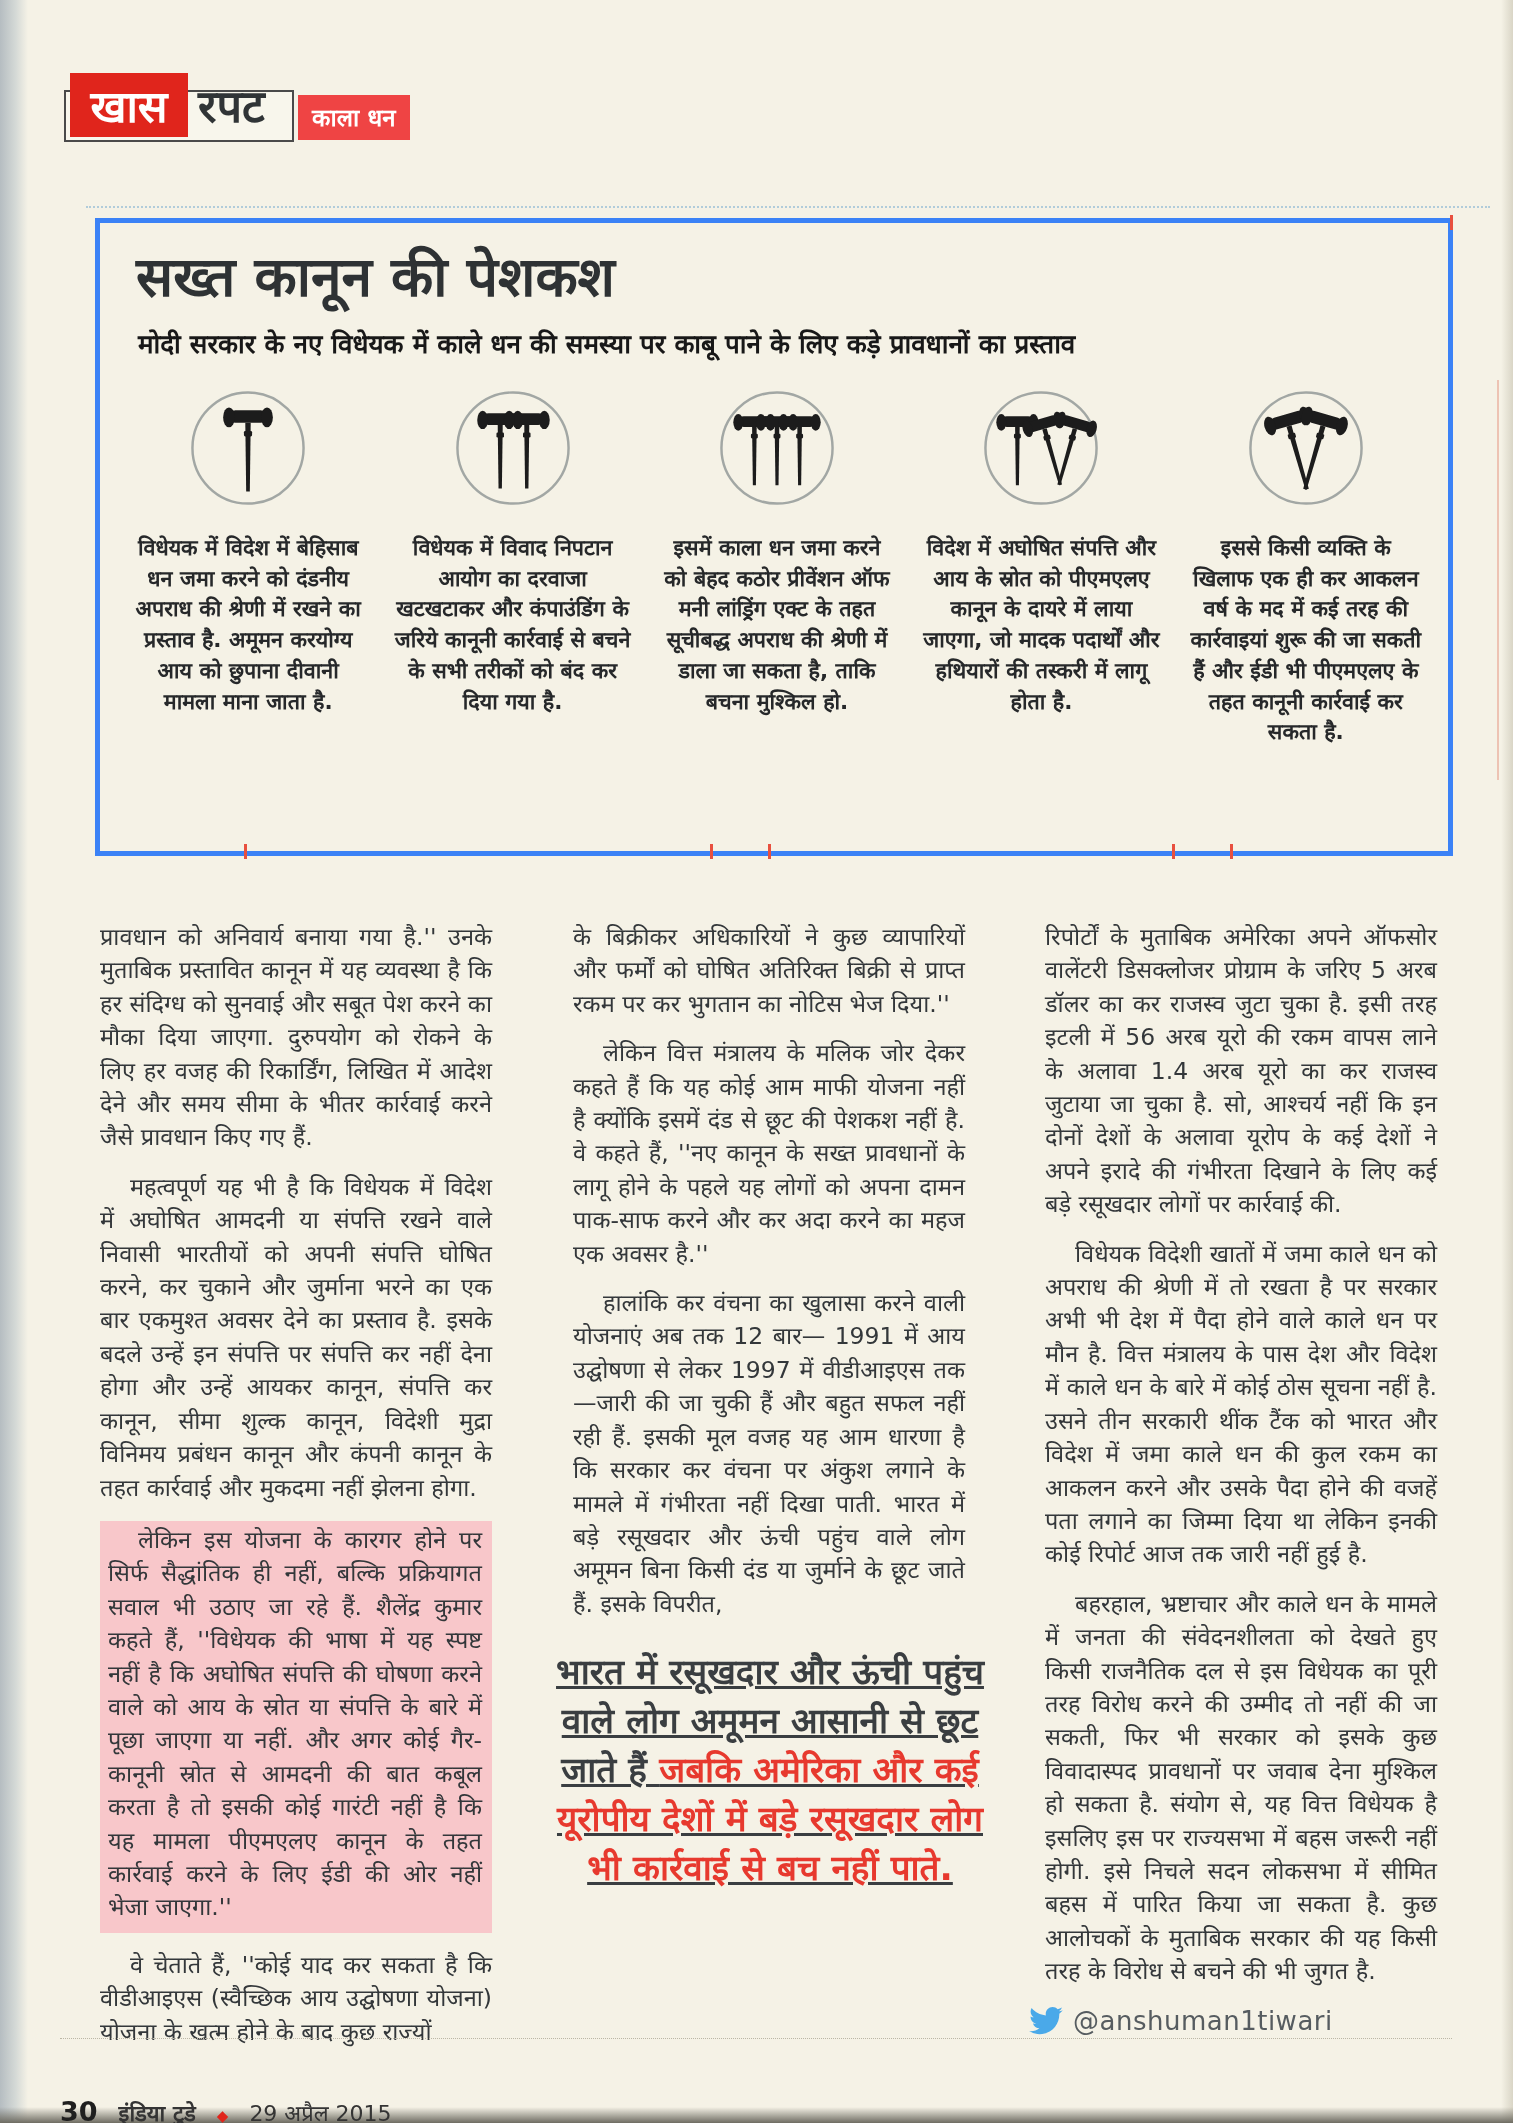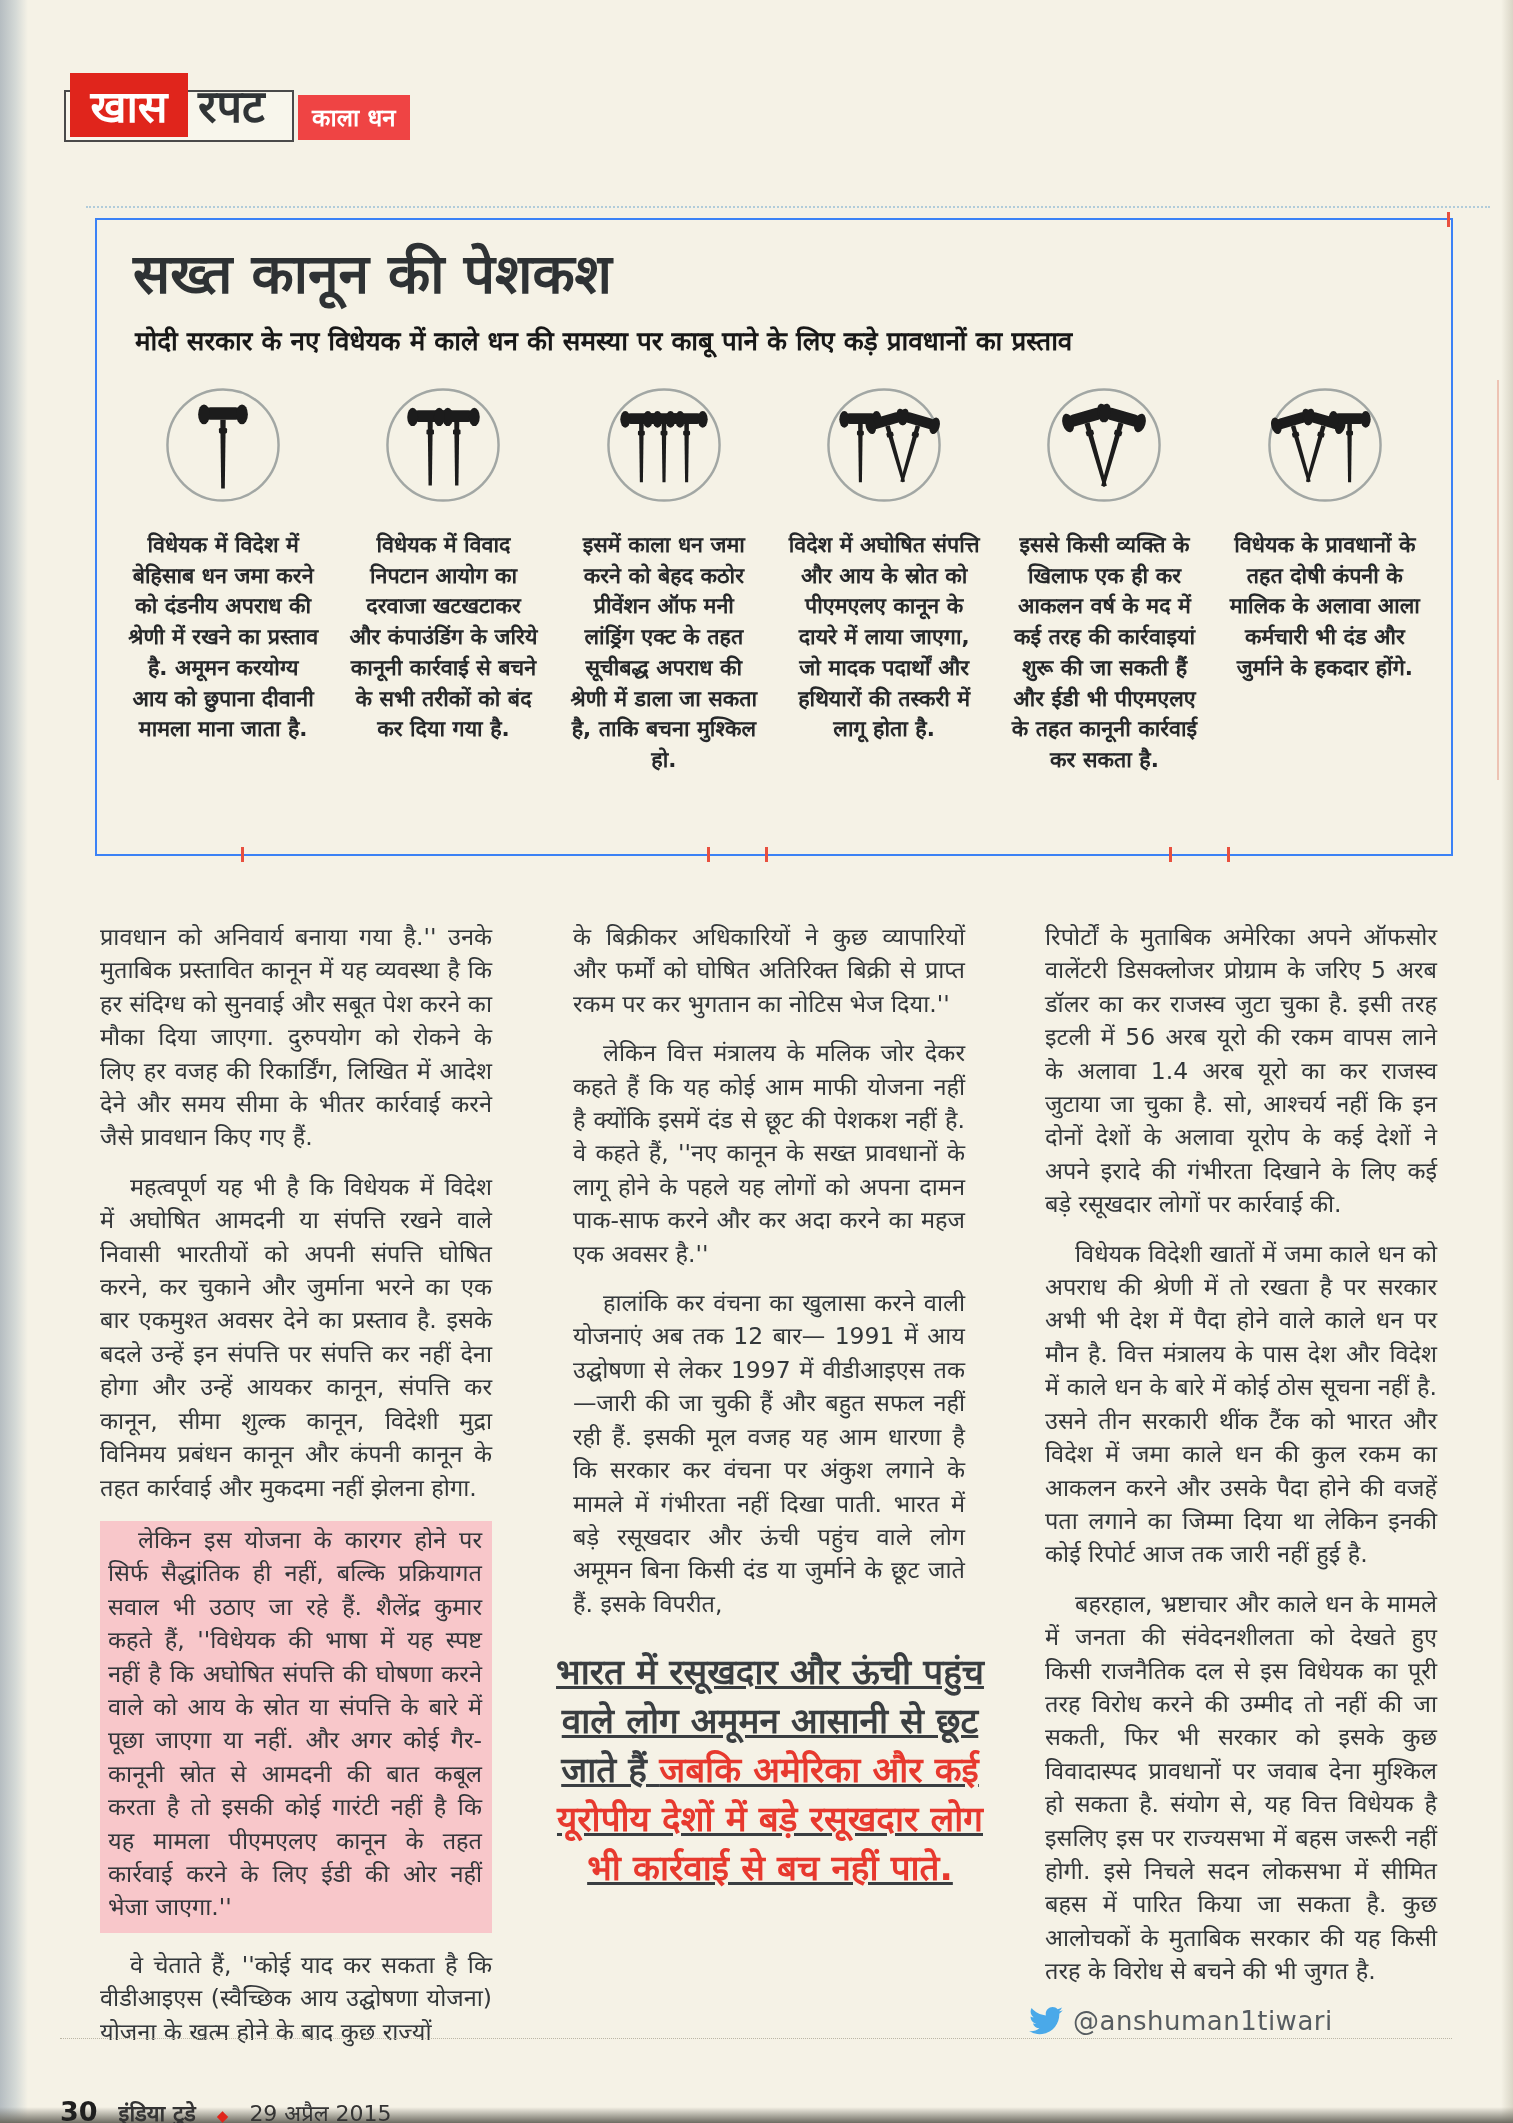--- a/index.html
+++ b/index.html
@@ -22,21 +22,21 @@
   .brand-red{position:absolute;left:70px;top:73px;width:118px;height:64px;
     background:#e0251c;color:#fff;font-weight:bold;font-size:44px;
     display:flex;align-items:center;justify-content:center;}
   .brand-dark{position:absolute;left:198px;top:78px;font-size:45px;line-height:58px;
     font-weight:bold;color:#303436;}
   .brand-tag{position:absolute;left:298px;top:95px;background:#ef4444;color:#fff;
     font-size:24px;font-weight:bold;padding:5px 14px 7px;}
   .rule-top{position:absolute;left:86px;top:206px;width:1404px;border-top:2px dotted #a6c6d9;opacity:.85;}
   
   .panel{position:absolute;left:95px;top:218px;width:1358px;height:638px;
-    border:2px solid #3b82f6;box-sizing:border-box;}
+    border:5px solid #3b82f6;box-sizing:border-box;}
   .panel-title{position:absolute;left:36px;top:14px;font-size:55px;font-weight:700;color:#2e3234;}
   .panel-sub{position:absolute;left:38px;top:102px;font-size:26px;font-weight:700;color:#181818;width:1280px;}
   .icols{position:absolute;left:16px;top:166px;width:1322px;display:flex;}
   .icol{flex:1;padding:0 14px;text-align:center;}
   .circle-wrap{width:118px;height:118px;margin:0 auto;}
   .itext{margin-top:26px;font-size:21.5px;line-height:1.43;font-weight:700;color:#26282a;}
   .tick{position:absolute;width:3px;height:15px;background:#e8503f;}
   .redline-right{position:absolute;right:14px;top:380px;width:2px;height:400px;background:#e8a391;opacity:.6;}
   
   .body-col{position:absolute;top:905px;width:424px;font-size:23.5px;line-height:33.4px;
@@ -139,31 +139,20 @@
       <div class="circle-wrap">
         <svg viewBox="0 0 120 120" width="118" height="118">
           <circle cx="60" cy="60" r="56.5" fill="none" stroke="#a2a7a4" stroke-width="2.5"></circle>
           <use href="#gv" transform="translate(50,63) rotate(-16) scale(0.88)"></use>
           <use href="#gv" transform="translate(70,63) rotate(16) scale(0.88)"></use>
         </svg>
       </div>
       <div class="itext">इससे किसी व्यक्ति के खिलाफ एक ही कर आकलन वर्ष के मद में कई तरह की कार्रवाइयां शुरू की जा सकती हैं और ईडी भी पीएमएलए के तहत कानूनी कार्रवाई कर सकता है.</div>
     </div>
 
-    <div class="icol">
-      <div class="circle-wrap">
-        <svg viewBox="0 0 120 120" width="118" height="118">
-          <circle cx="60" cy="60" r="56.5" fill="none" stroke="#a2a7a4" stroke-width="2.5"></circle>
-          <use href="#gv" transform="translate(34,63) rotate(-16) scale(0.78)"></use>
-          <use href="#gv" transform="translate(52,63) rotate(16) scale(0.78)"></use>
-          <use href="#gv" transform="translate(85,62) scale(0.78)"></use>
-        </svg>
-      </div>
-      <div class="itext">विधेयक के प्रावधानों के तहत दोषी कंपनी के मालिक के अलावा आला कर्मचारी भी दंड और जुर्माने के हकदार होंगे.</div>
-    </div>
 
   </div>
 
   <div class="tick" style="left:144px;bottom:-8px;"></div>
   <div class="tick" style="left:610px;bottom:-8px;"></div>
   <div class="tick" style="left:668px;bottom:-8px;"></div>
   <div class="tick" style="left:1072px;bottom:-8px;"></div>
   <div class="tick" style="left:1130px;bottom:-8px;"></div>
   <div class="tick" style="left:1350px;top:-8px;"></div>
 </div>

